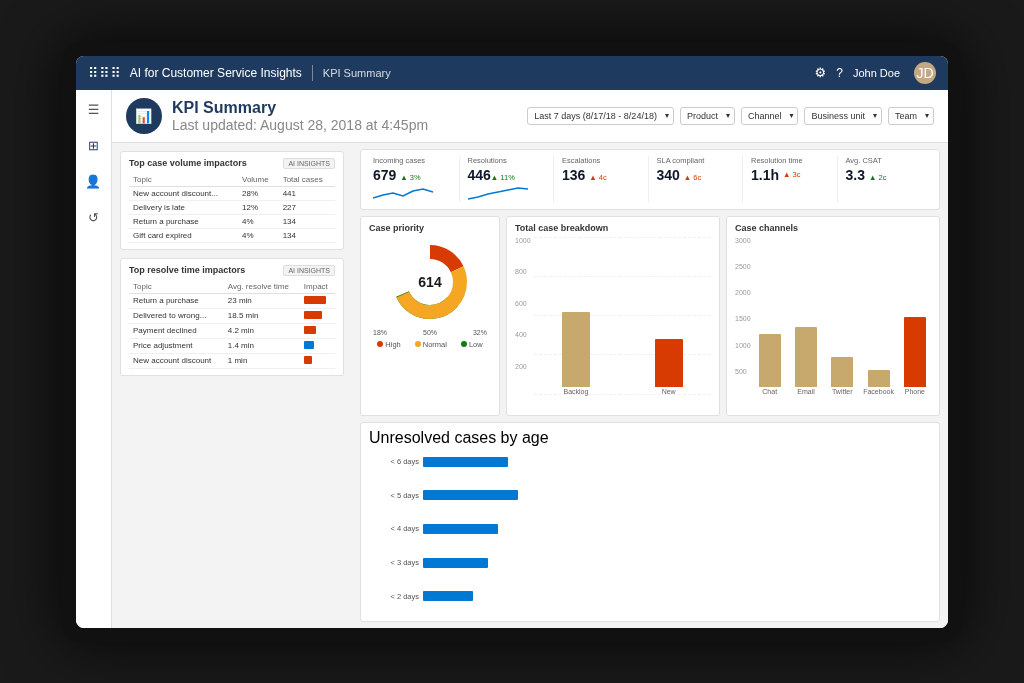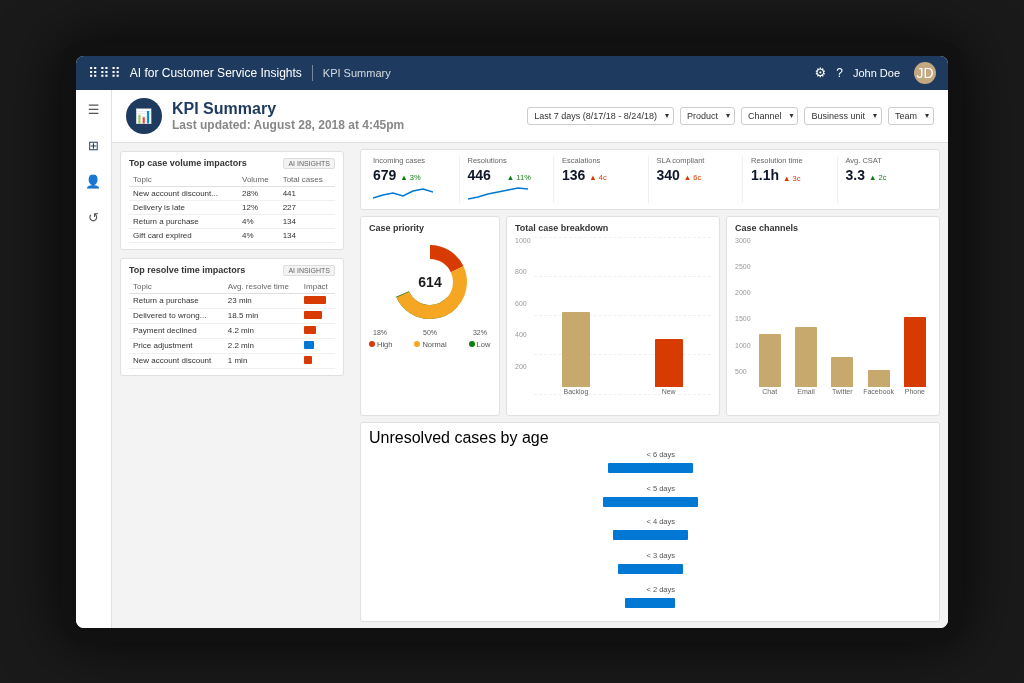--- a/index.html
+++ b/index.html
@@ -139,23 +139,22 @@
       font-size: 14px;
       margin-right: 10px;
       flex-shrink: 0;
     }
     .page-title-block .title {
       font-size: 16px;
       font-weight: 600;
       color: #1e3a5f;
     }
     .page-title-block .subtitle {
-      font-size: 12px;
+      font-size: 14px;
       color: #888;
-      font-weight: bold;
     }
     .filter-bar {
       display: flex;
       align-items: center;
       gap: 6px;
       margin-left: auto;
     }
     .filter-btn {
       background: white;
       border: 1px solid #ccc;
@@ -271,21 +270,22 @@
       transform: translate(-50%, -50%);
       text-align: center;
     }
     .donut-center .value {
       font-size: 14px;
       font-weight: 700;
       color: #1a1a1a;
     }
     .donut-legend {
       display: flex;
-      gap: 22px;
+      gap: 14px;
+      justify-content: center;
       margin-top: 4px;
     }
     .legend-item {
       display: flex;
       align-items: center;
       gap: 2px;
       font-size: 7.5px;
       color: #555;
     }
     .legend-dot {
@@ -382,21 +382,20 @@
       border-radius: 3px;
       padding: 6px 8px;
       display: flex;
       flex-direction: column;
     }
     .hbar-row {
       display: flex;
       align-items: center;
       gap: 4px;
       margin-bottom: 3px;
-      flex-direction: column;
     }
     .hbar-label {
       font-size: 7.5px;
       color: #555;
       width: 50px;
       text-align: right;
       flex-shrink: 0;
     }
     .hbar {
       height: 10px;
@@ -515,21 +514,21 @@
                     <td>18.5 min</td>
                     <td><span class="impact-bar" style="width:18px;background:#d83b01;"></span></td>
                   </tr>
                   <tr>
                     <td>Payment declined</td>
                     <td>4.2 min</td>
                     <td><span class="impact-bar" style="width:12px;background:#d83b01;"></span></td>
                   </tr>
                   <tr>
                     <td>Price adjustment</td>
-                    <td>2.2 min</td>
+                    <td>1.4 min</td>
                     <td><span class="impact-bar" style="width:10px;background:#0078d4;"></span></td>
                   </tr>
                   <tr>
                     <td>New account discount</td>
                     <td>1 min</td>
                     <td><span class="impact-bar" style="width:8px;background:#d83b01;"></span></td>
                   </tr>
                 </tbody>
               </table>
             </div>
@@ -545,21 +544,21 @@
                   <div class="metric-change">▲ 3%</div>
                 </div>
                 <div class="sparkline">
                   <svg viewBox="0 0 60 20">
                       <polyline points="0,15 10,12 20,10 30,13 40,8 50,6 60,9" fill="none" stroke="#0078d4" stroke-width="1.5"></polyline>
                     </svg>
                 </div>
               </div>
               <div class="kpi-metric">
                 <div class="metric-label">Resolutions</div>
-                <div style="display:flex;align-items:baseline;gap:16px;">
+                <div style="display:flex;align-items:baseline;gap:0;">
                   <div class="metric-value">446</div>
                   <div class="metric-change">▲ 11%</div>
                 </div>
                 <div class="sparkline">
                   <svg viewBox="0 0 60 20">
                       <polyline points="0,16 10,14 20,11 30,9 40,7 50,5 60,6" fill="none" stroke="#0078d4" stroke-width="1.5"></polyline>
                     </svg>
                 </div>
               </div>
               <div class="kpi-metric">
@@ -571,21 +570,21 @@
               </div>
               <div class="kpi-metric">
                 <div class="metric-label">SLA compliant</div>
                 <div style="display:flex;align-items:baseline;gap:4px;">
                   <div class="metric-value">340</div>
                   <div class="metric-change down">▲ 6c</div>
                 </div>
               </div>
               <div class="kpi-metric">
                 <div class="metric-label">Resolution time</div>
-                <div style="display:flex;align-items:flex-end;gap:4px;">
+                <div style="display:flex;align-items:center;gap:4px;">
                   <div class="metric-value">1.1h</div>
                   <div class="metric-change down">▲ 3c</div>
                 </div>
               </div>
               <div class="kpi-metric">
                 <div class="metric-label">Avg. CSAT</div>
                 <div style="display:flex;align-items:baseline;gap:4px;">
                   <div class="metric-value">3.3</div>
                   <div class="metric-change">▲ 2c</div>
                 </div>

